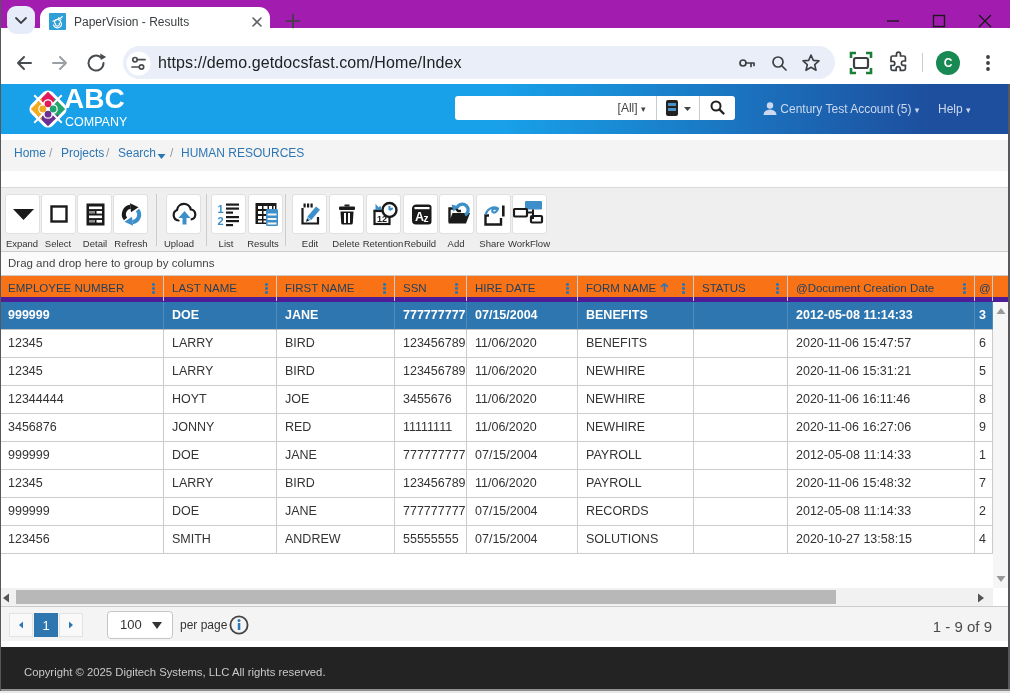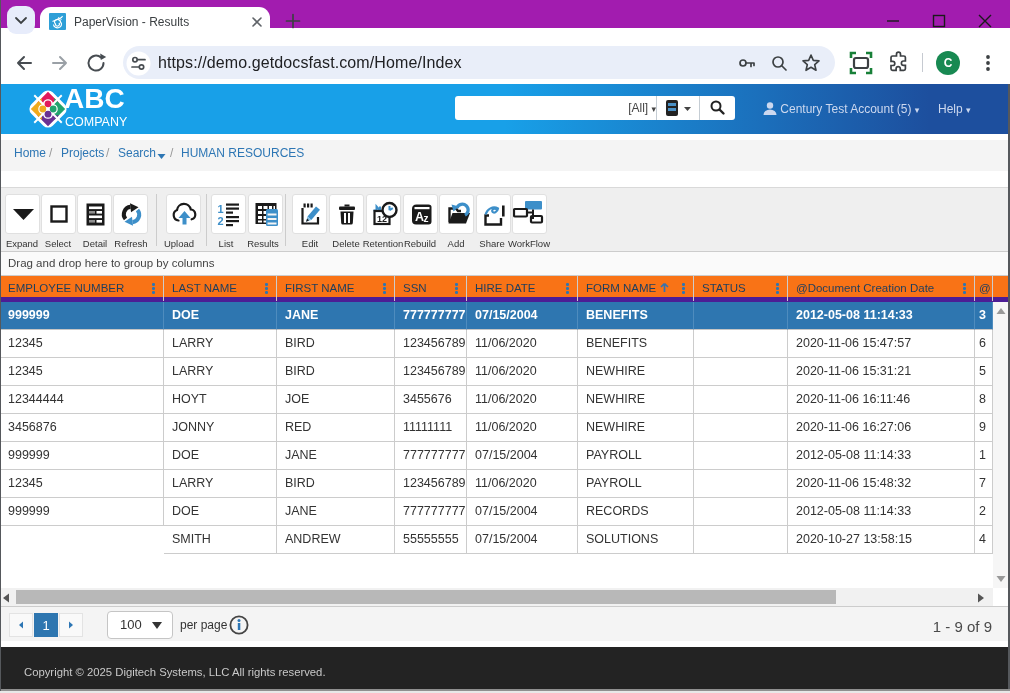--- a/index.html
+++ b/index.html
@@ -19,21 +19,21 @@
 
 #ctoolbar { left:0; top:42px; width:1010px; height:42px; background:#fff; }
 #omnibox { left:123px; top:4px; width:712px; height:33px; background:#e9eef9; border-radius:17px; }
 #url { left:158px; top:12px; font-size:16px; color:#202124; letter-spacing:0.1px; }
 #profile { left:936px; top:9px; width:24px; height:24px; border-radius:50%; background:#188952; color:#fff; font-size:12px; font-weight:bold; text-align:center; line-height:24px; }
 
 
 #apphdr { left:0; top:84px; width:1010px; height:50px; background:linear-gradient(90deg,#18a0e8 0%,#18a0e8 50%,#1d4f9e 92%,#1d4f9e 100%); }
 #qsgroup { left:455px; top:12px; width:280px; height:24px; background:#fff; border-radius:3px; }
 #qsinput { left:0; top:0; width:152px; height:24px; border-right:1px solid #c5cdd4; color:#9a9a9a; font-size:12.5px; line-height:24px; padding-left:8px; }
-#qsall { left:152px; top:0; width:50px; height:24px; border-right:1px solid #c5cdd4; font-size:12px; color:#444; line-height:24px; text-align:right; }
+#qsall { left:152px; top:0; width:50px; height:24px; border-right:1px solid #c5cdd4; font-size:12px; color:#444; line-height:24px; text-align:center; }
 #qsdev { left:202px; top:0; width:43px; height:24px; border-right:1px solid #c5cdd4; }
 #qsbtn { left:245px; top:0; width:35px; height:24px; }
 .hdrtxt { color:#ccd8ef; font-size:12px; }
 #account { left:763px; top:18px; }
 #help { left:938px; top:18px; }
 
 
 #crumbbar { left:0; top:140px; width:1010px; height:31px; background:#f4f4f4; font-size:12px; line-height:27px; }
 #crumbbar a { color:#2d76b4; text-decoration:none; }
 #crumbbar .sep { color:#999; }
@@ -510,20 +510,21 @@
         <div class="gcell" style="left:164px;width:113px">DOE</div>
         <div class="gcell" style="left:277px;width:118px">JANE</div>
         <div class="gcell" style="left:395px;width:72px">777777777</div>
         <div class="gcell" style="left:467px;width:111px">07/15/2004</div>
         <div class="gcell" style="left:578px;width:116px">RECORDS</div>
         <div class="gcell" style="left:694px;width:94px"></div>
         <div class="gcell" style="left:788px;width:187px">2012-05-08 11:14:33</div>
         <div class="gcell" style="left:975px;width:18px;padding-left:4px">2</div>
       </div>
       <div class="grow" style="top:224px">
+        <div class="gcell" style="left:0px;width:164px">123456</div>
         <div class="gcell" style="left:164px;width:113px">SMITH</div>
         <div class="gcell" style="left:277px;width:118px">ANDREW</div>
         <div class="gcell" style="left:395px;width:72px">55555555</div>
         <div class="gcell" style="left:467px;width:111px">07/15/2004</div>
         <div class="gcell" style="left:578px;width:116px">SOLUTIONS</div>
         <div class="gcell" style="left:694px;width:94px"></div>
         <div class="gcell" style="left:788px;width:187px">2020-10-27 13:58:15</div>
         <div class="gcell" style="left:975px;width:18px;padding-left:4px">4</div>
       </div>
     </div>

